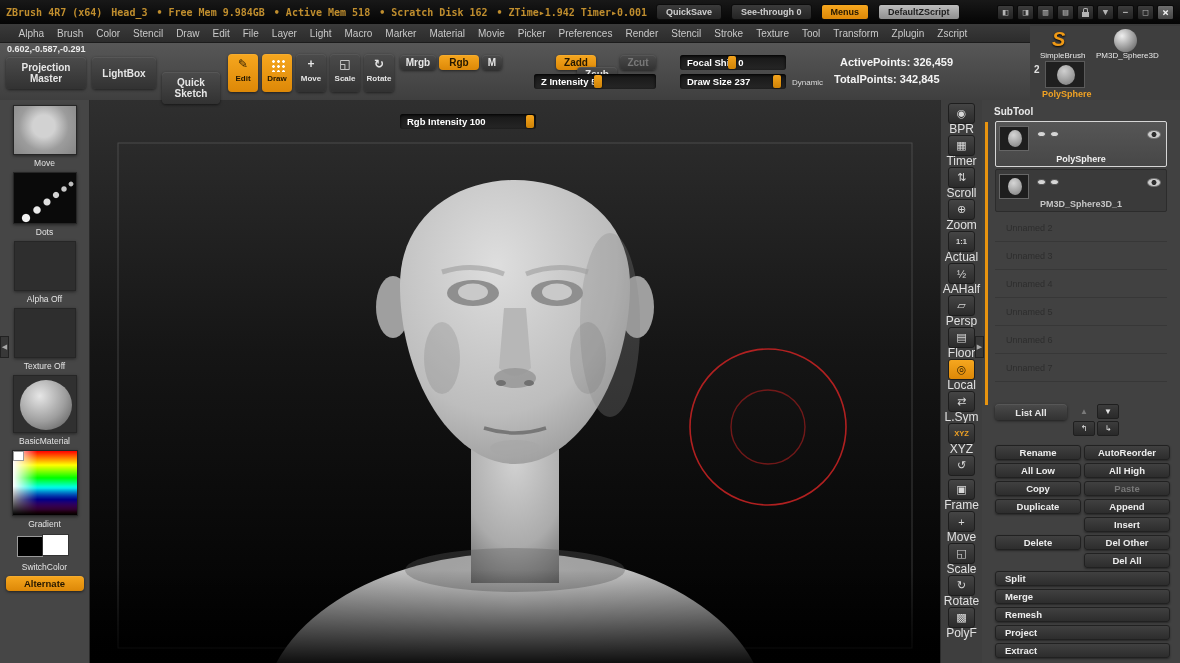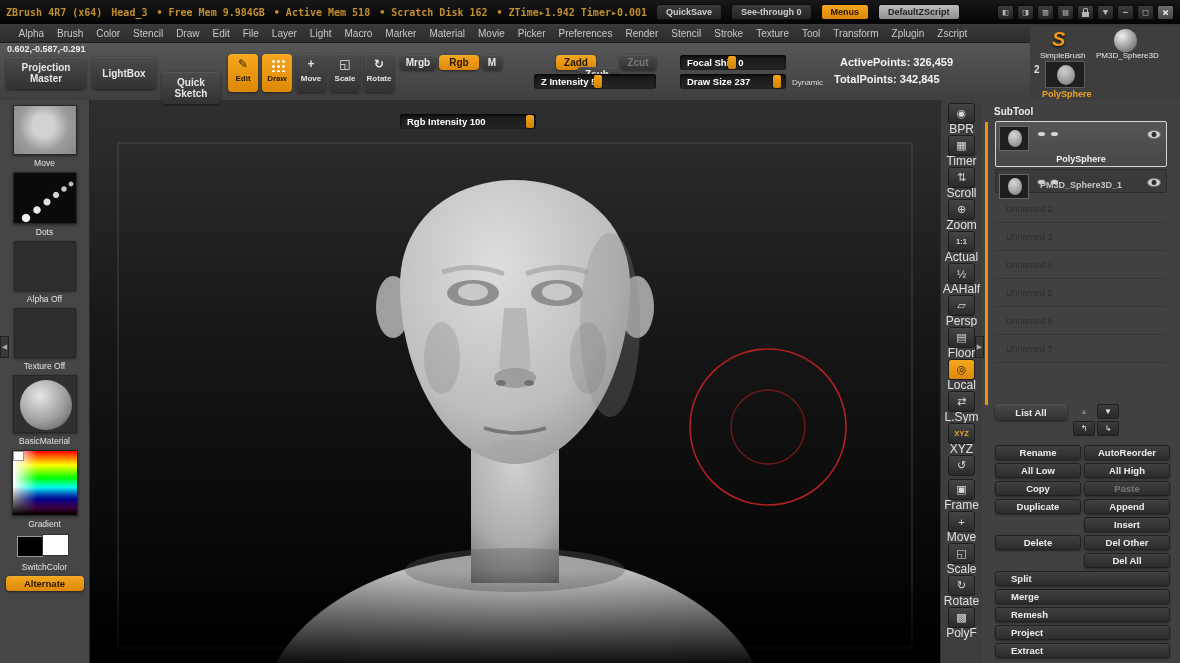--- a/index.html
+++ b/index.html
@@ -108,21 +108,21 @@
   .rs-ic.xyz{color:#f0a224;}
   .rs-lb{font-size:12px;color:#e0e0e0;line-height:8px;}
 
   
   .rpanel{position:absolute;left:982px;top:100px;width:198px;height:563px;background:#414141;overflow:hidden;z-index:5;}
   .orange-strip{position:absolute;left:3px;top:22px;width:3px;height:283px;background:#e89410;}
   .st-title{position:absolute;left:12px;top:6px;font-size:10px;font-weight:bold;color:#e9e9e9;}
   .st-list{position:absolute;left:13px;top:21px;width:172px;}
   .st-row{position:relative;border:1px solid #2c2c2c;background:#3a3a3a;border-radius:2px;margin-bottom:2px;}
   .st-row.sel{border:1px solid #d6d6d6;background:linear-gradient(#565656,#474747);}
-  .st-row.sel{height:46px;} .st-row.r2{height:24px;}
+  .st-row.sel{height:46px;} .st-row.r2{height:43px;}
   .st-thumb{position:absolute;left:3px;top:4px;width:30px;height:25px;background:#1e1e1e;border:1px solid #666;}
   .st-thumb::before{content:"";position:absolute;left:8px;top:3px;width:14px;height:17px;border-radius:50%;
       background:radial-gradient(circle at 40% 30%,#d6d6d6,#7e7e7e);}
   .st-dot{position:absolute;top:9px;width:9px;height:6px;background:#d6d6d6;border-radius:50%;border:1px solid #555;}
   .st-dot.p1{left:41px;} .st-dot.p2{left:54px;}
   .eye{position:absolute;right:5px;top:8px;width:14px;height:9px;border-radius:50%;border:1px solid #777;
       background:radial-gradient(circle,#2d2d2d 2.2px,#cfcfcf 2.8px);}
   .st-name{position:absolute;bottom:2px;left:0;width:100%;text-align:center;font-size:9px;font-weight:bold;color:#f1f1f1;}
   .st-row.r2 .st-name{color:#c6c6c6;}
   .st-unnamed{height:28px;line-height:28px;font-size:9px;color:#2d2d2d;padding-left:11px;
@@ -132,21 +132,21 @@
   .arr-grid{display:grid;grid-template-columns:22px 22px;grid-auto-rows:15px;gap:2px;}
   .arr{display:flex;align-items:center;justify-content:center;font-size:8px;border-radius:2px;
       background:linear-gradient(#3c3c3c,#292929);border:1px solid #1f1f1f;color:#e6e6e6;}
   .arr.faint{background:none;border:none;color:#7a7a7a;}
   .st-grid{position:absolute;left:13px;top:345px;width:176px;display:grid;
       grid-template-columns:86px 86px;grid-auto-rows:15px;gap:3px;}
   .pbtn{background:linear-gradient(#404040,#2d2d2d);border:1px solid #212121;border-radius:3px;color:#ededed;
       font-size:9.5px;font-weight:bold;display:flex;align-items:center;justify-content:center;
       box-shadow:0 1px 2px rgba(0,0,0,.4);}
   .pbtn.dim{color:#5c5c5c;}
-  .pbtn.wide{grid-column:1 / -1;justify-content:flex-start;padding-left:15px;}
+  .pbtn.wide{grid-column:1 / -1;justify-content:flex-start;padding-left:9px;}
 </style>
 </head>
 <body>
 
 <div class="tb">
   <span>ZBrush 4R7 (x64)</span>
   <span>Head_3</span>
   <span>• Free Mem 9.984GB</span>
   <span>• Active Mem 518</span>
   <span>• Scratch Disk 162</span>

